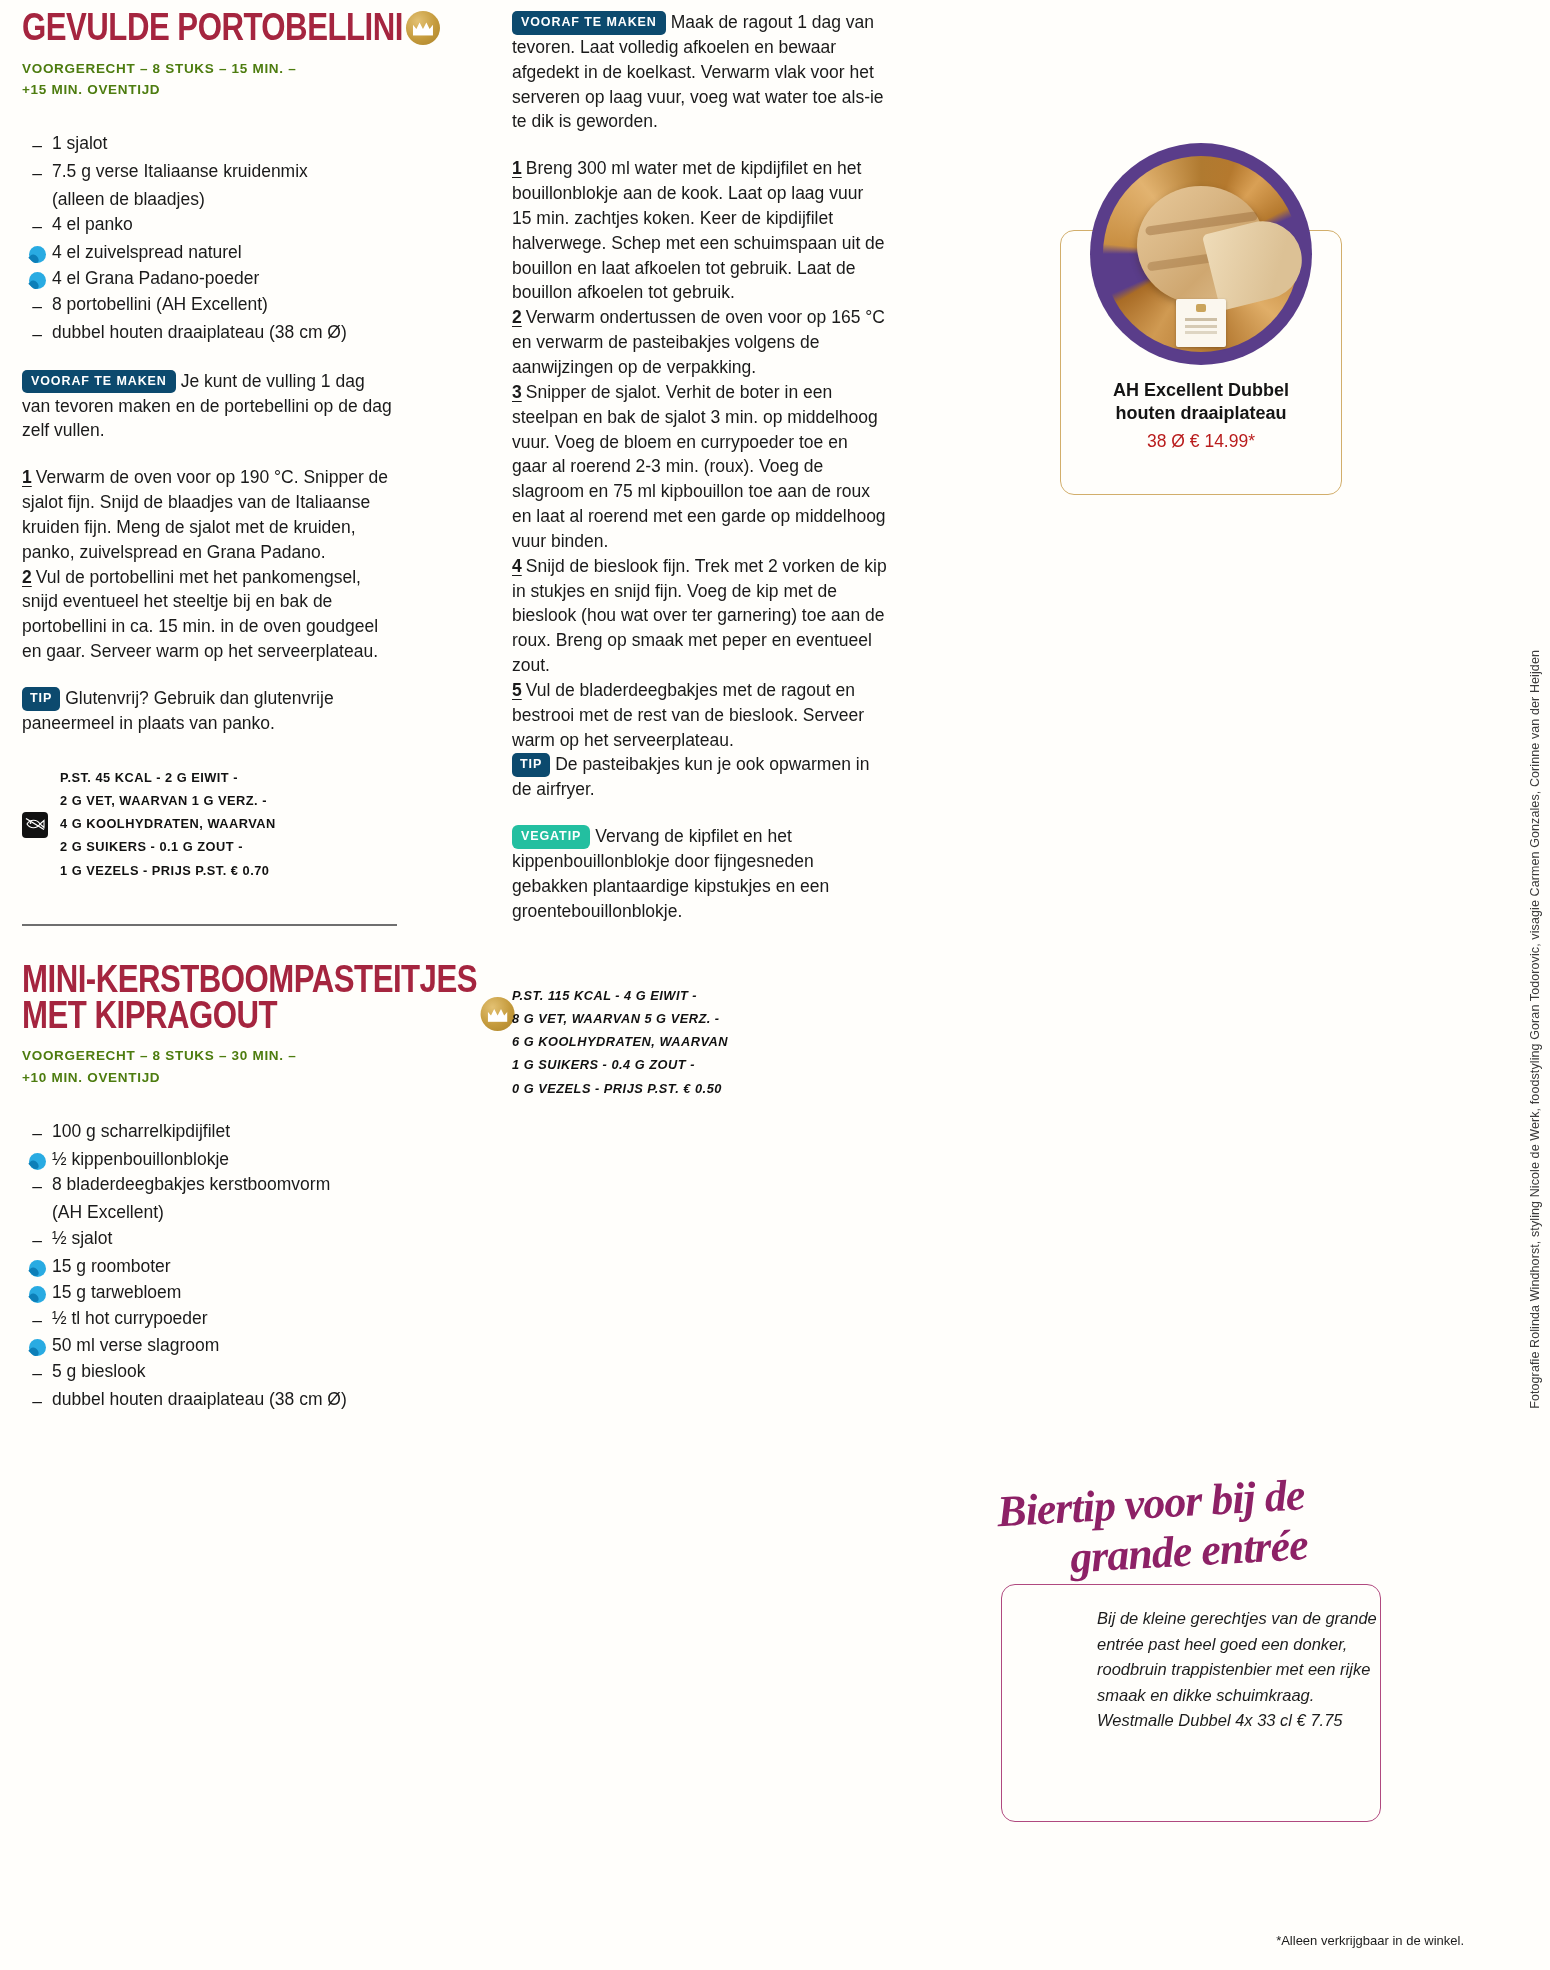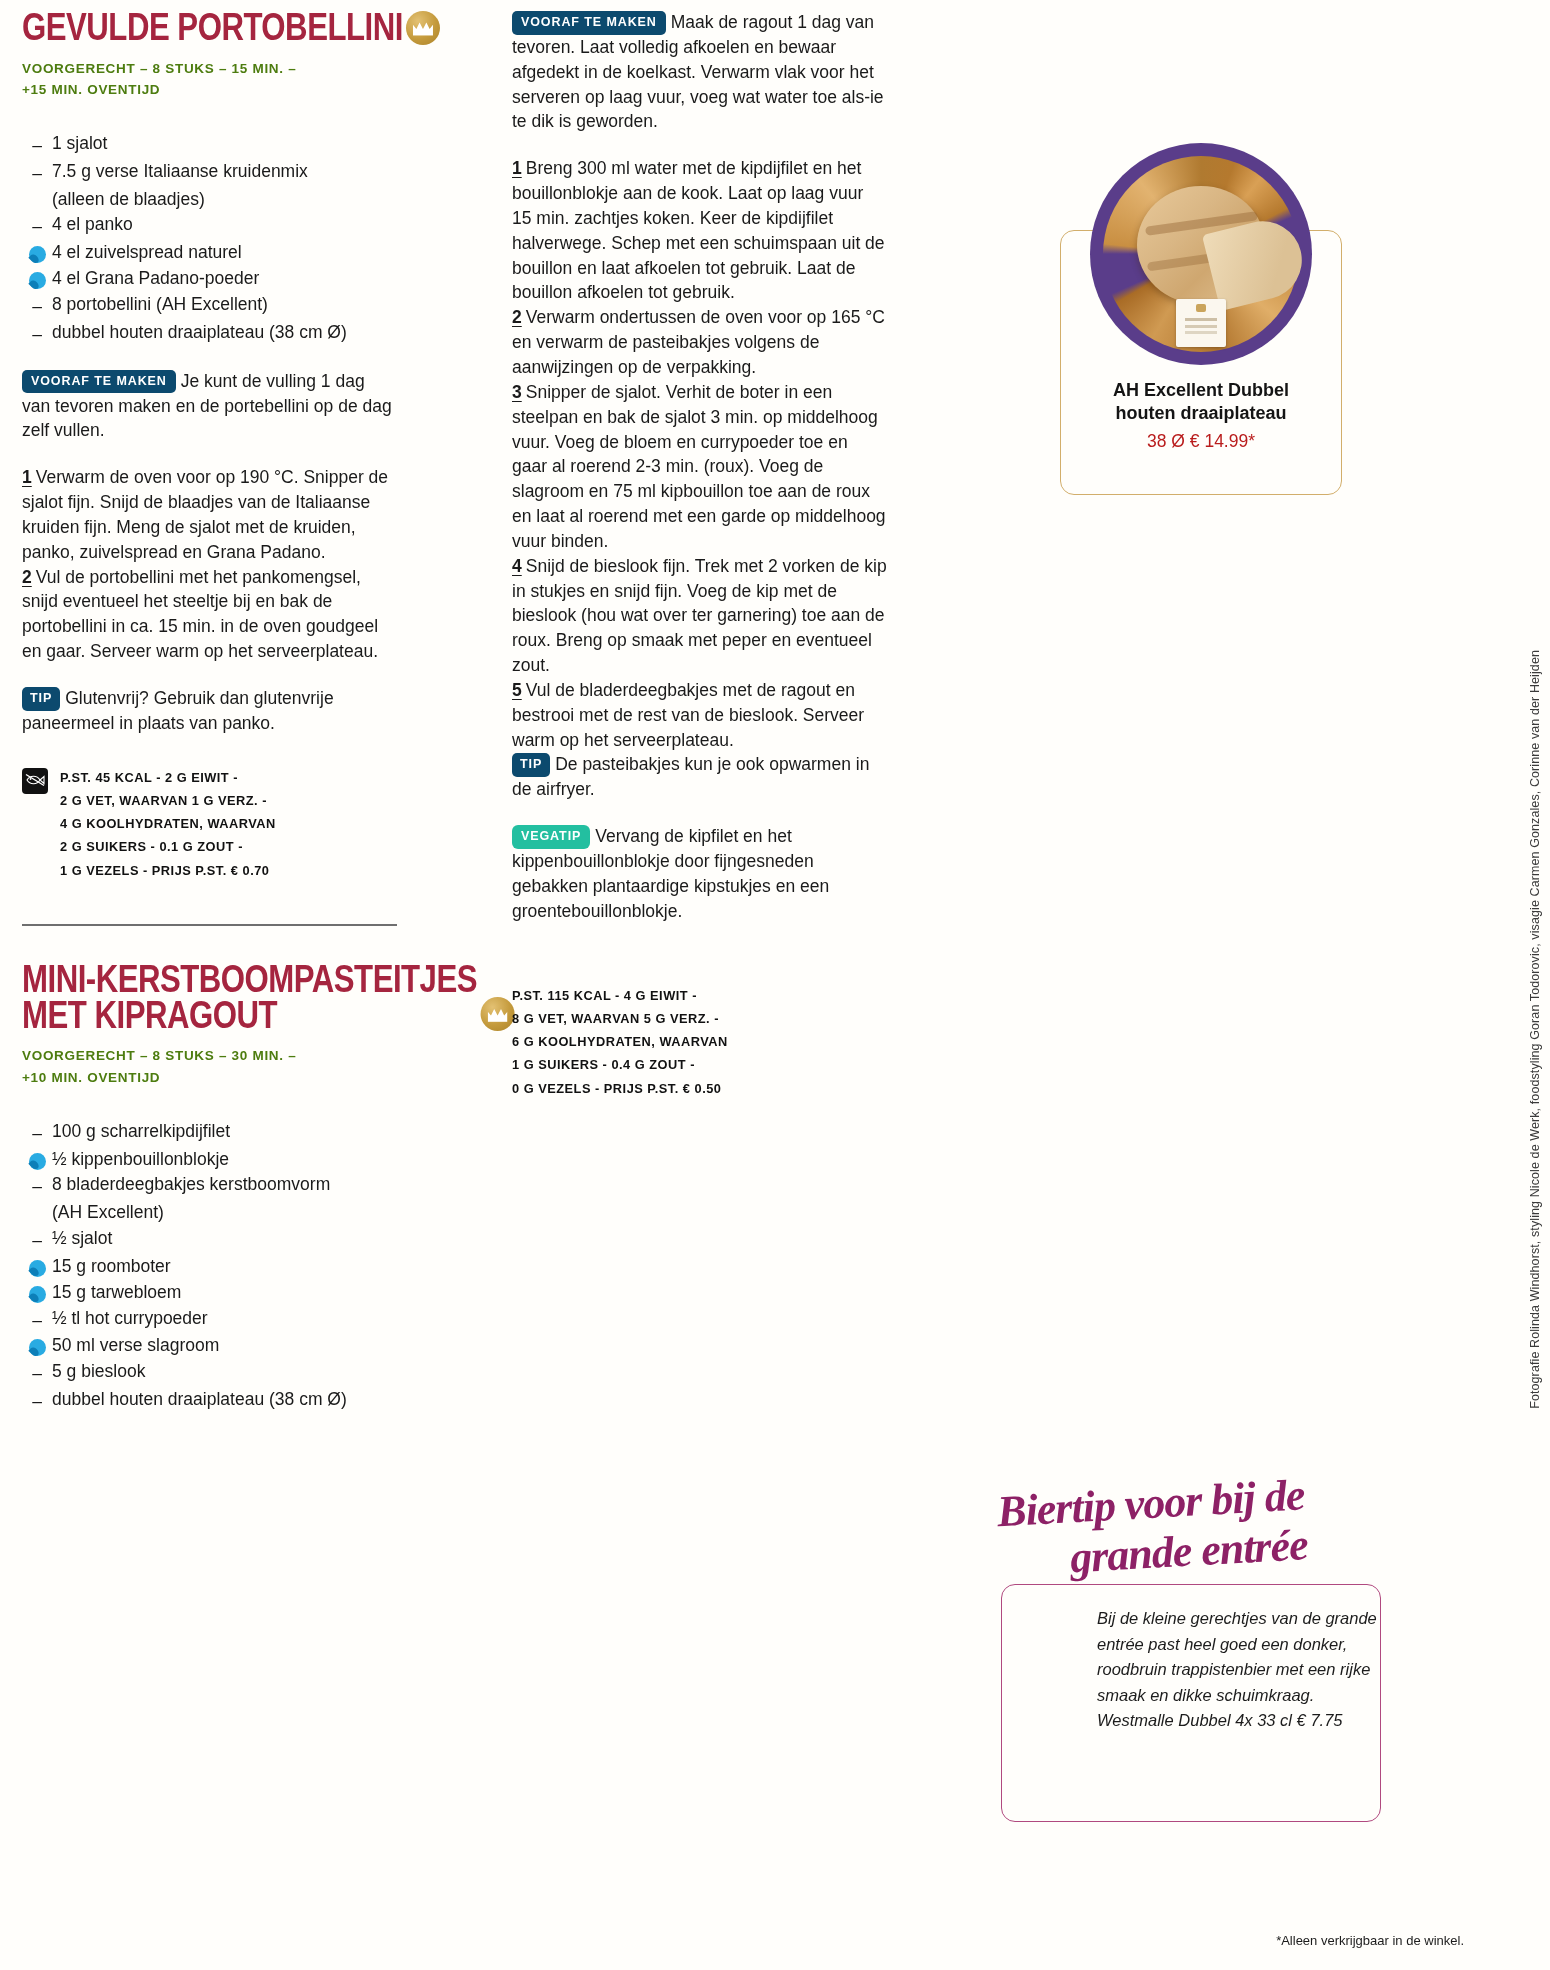--- a/index.html
+++ b/index.html
@@ -136,21 +136,21 @@
   .step-num {
     font-weight:bold;
     text-decoration:underline;
     text-underline-offset:3px;
     margin-right:4px;
   }
 
   
   .nutri {
     display:flex;
-    align-items:flex-start;
+    align-items:center;
     margin-top:30px;
   }
   .nutri-icon {
     flex:0 0 26px;
     width:26px; height:26px;
     background:#111;
     border-radius:4px;
     position:relative;
     margin-right:12px;
     margin-top:2px;
@@ -162,21 +162,21 @@
     color:#fff;
   }
   .nutri-lines {
     font-size:12.8px;
     font-weight:bold;
     letter-spacing:0.5px;
     line-height:1.82;
     text-transform:uppercase;
     color:#111;
   }
-  .nutri.no-icon { margin-top:0; }
+  .nutri.no-icon { margin-top:0;font-style:italic; }
   .nutri.no-icon .nutri-lines { }
 
   .divider {
     height:2px;
     background:#6f6f6f;
     margin:42px 0 36px 0;
     width:100%;
   }
 
   

